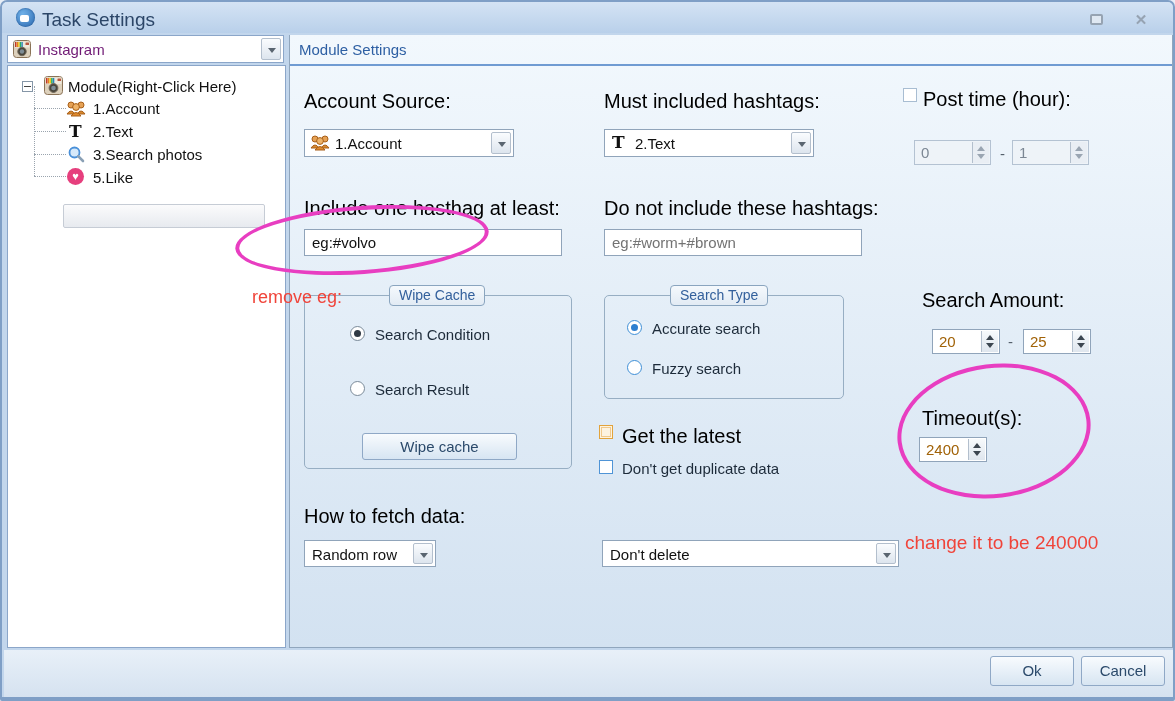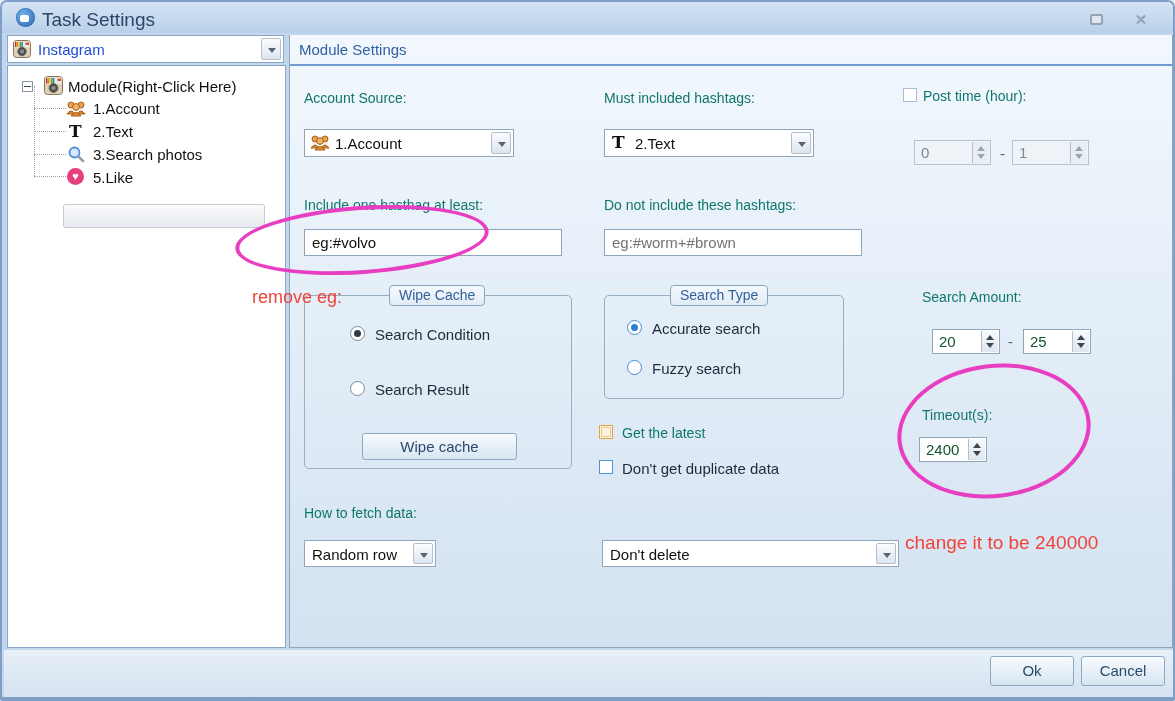--- a/index.html
+++ b/index.html
@@ -19,21 +19,21 @@
   .title-text { position:absolute; left:40px; top:7px; font-size:19px; color:#2c4668; }
   .win-btn { position:absolute; top:9px; width:22px; height:17px; color:#8e9cab; text-align:center; }
   #btn-max { left:1083px; }
   #btn-max .glyph { display:inline-block; width:13px; height:11px; border:2px solid #96a3b2; border-radius:2px; margin-top:2px; background:#dfe8f2; }
   #btn-close { left:1128px; font-size:15px; font-weight:bold; line-height:17px; color:#96a3b2; }
 
   
   .combo-platform { position:absolute; left:5px; top:33px; width:277px; height:28px; background:#fff;
     border:1px solid #8ba6c9; }
   .combo-platform .ig { position:absolute; left:5px; top:4px; }
-  .combo-platform .val { position:absolute; left:30px; top:5px; font-size:15px; color:#1d4ed8; }
+  .combo-platform .val { position:absolute; left:30px; top:5px; font-size:15px; color:#701a75; }
   .combo-arrow { position:absolute; right:2px; top:2px; width:20px; height:22px;
     background:linear-gradient(#fafcfe,#dde5ee); border:1px solid #b3bfcd; border-radius:2px; }
   .combo-arrow::after { content:""; position:absolute; left:6px; top:9px; width:0; height:0;
     border-left:4px solid transparent; border-right:4px solid transparent; border-top:5px solid #5a6570; }
 
   #tree-panel { position:absolute; left:5px; top:63px; width:279px; height:583px; background:#fff;
     border:1px solid #8ba6c9; }
   .tree-row { position:absolute; height:22px; font-size:15px; color:#111; white-space:nowrap; }
   .tline { position:absolute; }
   .v-dot { border-left:1px dotted #9aa4ae; width:0; }
@@ -46,30 +46,30 @@
   .icon-T { font-family:"DejaVu Serif", serif; font-weight:bold; font-size:17px; line-height:18px; color:#111; }
   .icon-like { display:inline-block; width:17px; height:17px; border-radius:50%; background:#e63f7d;
     color:#fff; font-size:11px; line-height:17px; text-align:center; }
 
   
   #module-panel { position:absolute; left:287px; top:33px; width:884px; height:613px;
     background:linear-gradient(#f2f8fd,#d3e2f1); border:1px solid #90a6bd; border-top:none; }
   #module-header { position:absolute; left:9px; top:6px; font-size:15px; color:#2d5fa3; }
   #module-underline { position:absolute; left:0; top:29px; width:100%; height:2px; background:#6f9bd2; }
 
-  .lbl { position:absolute; font-size:14px; color:#0f766e; white-space:nowrap; }
+  .lbl { position:absolute; font-size:20px; color:#000000; white-space:nowrap; }
   .field-text { position:absolute; height:27px; background:#fff; border:1px solid #90a4ba; font-size:15px; color:#111; }
   .field-text .txt { position:absolute; left:7px; top:4px; }
   .field-text .ph { color:#737373; }
   .dropdown { position:absolute; height:28px; background:#fff; border:1px solid #90a4ba; font-size:15px; color:#111; }
   .dropdown .dval { position:absolute; left:7px; top:5px; white-space:nowrap; }
   .dropdown .dval.with-icon { left:30px; }
   .dropdown .dicon { position:absolute; left:5px; top:4px; }
 
-  .spinner { position:absolute; height:25px; background:#fff; border:1px solid #90a4ba; font-size:15px; color:#14532d; }
+  .spinner { position:absolute; height:25px; background:#fff; border:1px solid #90a4ba; font-size:15px; color:#a16207; }
   .spinner .sval { position:absolute; left:6px; top:3px; }
   .spin-btns { position:absolute; right:1px; top:1px; width:17px; height:21px;
     background:linear-gradient(#f7fafc,#dfe6ee); border-left:1px solid #b3bfcd; }
   .spin-btns .up, .spin-btns .dn { position:absolute; left:4px; width:0; height:0;
     border-left:4px solid transparent; border-right:4px solid transparent; }
   .spin-btns .up { top:4px; border-bottom:5px solid #3c4650; }
   .spin-btns .dn { bottom:4px; border-top:5px solid #3c4650; }
   .spinner.disabled { background:#eef3f8; border-color:#b4c2d2; color:#7c8794; }
   .spinner.disabled .spin-btns { background:#e9eef4; }
   .spinner.disabled .up { border-bottom-color:#9aa5b2; }

